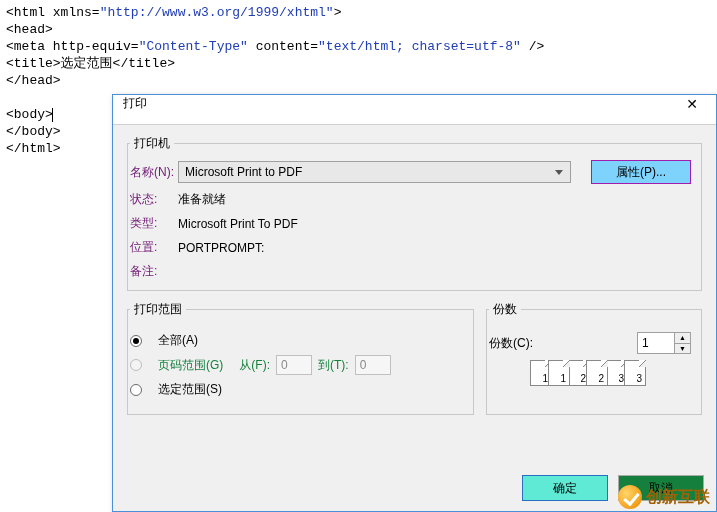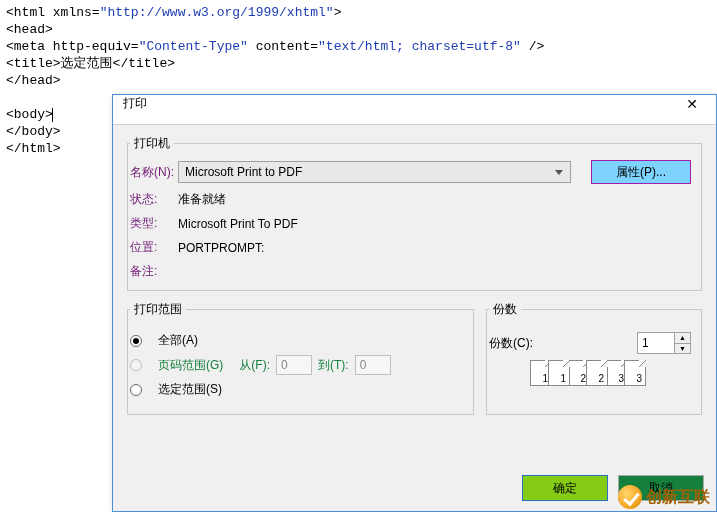--- a/index.html
+++ b/index.html
@@ -250,21 +250,21 @@
     gap: 10px;
     padding: 6px 12px 10px 0;
     position: relative;
   }
   .dlg-btn {
     width: 86px; height: 26px;
     border: 1px solid #a9a9a9;
     background: #15803d;
     font-size: 12px;
   }
-  .dlg-btn.primary { border: 1px solid #2a6fbf; background: #84cc16; }
+  .dlg-btn.primary { border: 1px solid #2a6fbf; background: #5eead4; }
 
   .watermark {
     position: absolute;
     right: 6px;
     bottom: 2px;
     display: flex;
     align-items: center;
     gap: 4px;
     pointer-events: none;
   }

